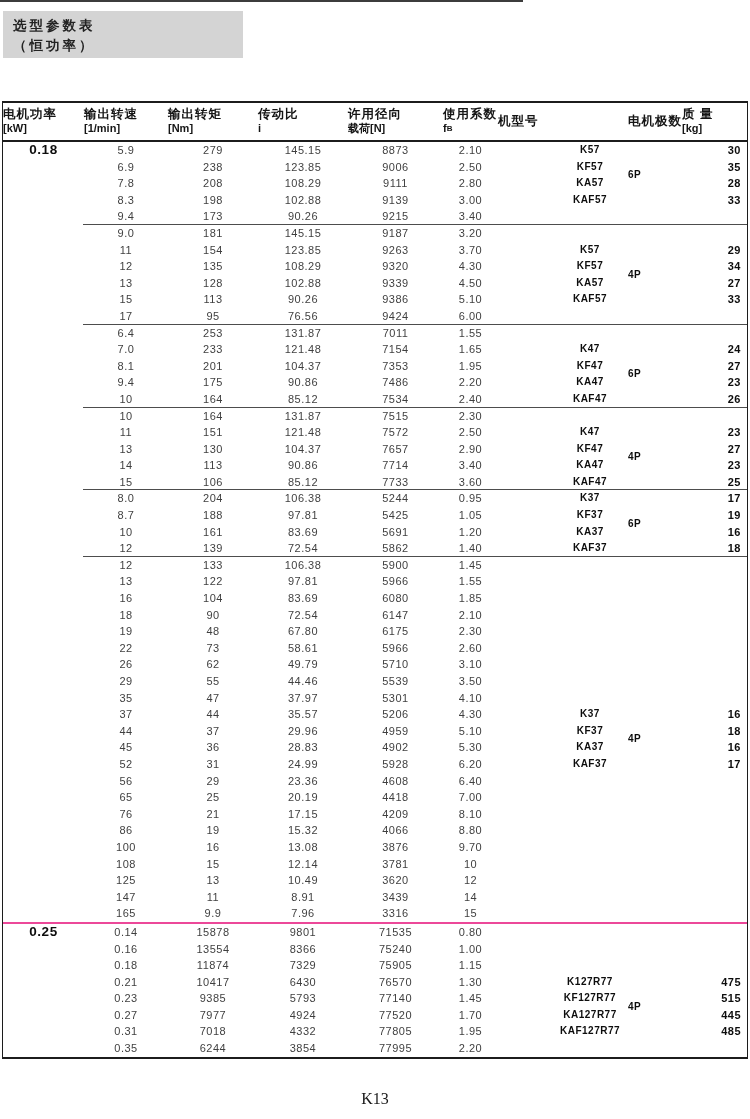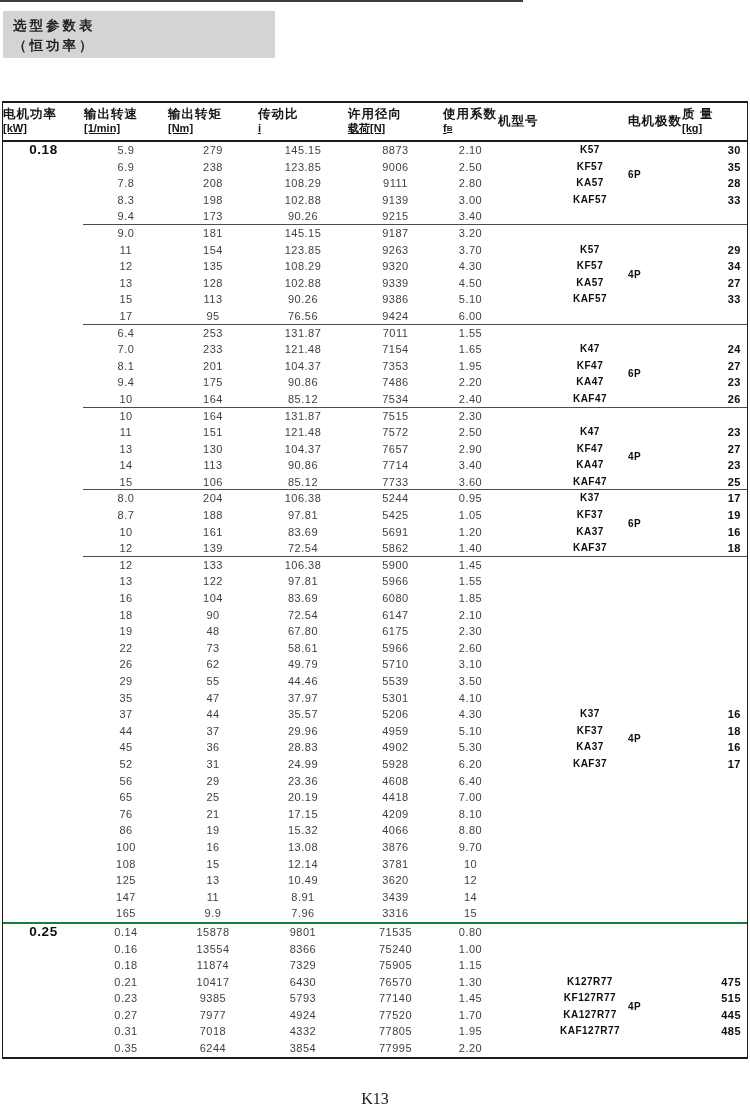--- a/index.html
+++ b/index.html
@@ -3,42 +3,42 @@
 <meta charset="utf-8">
 <style>
   html,body{margin:0;padding:0;background:#e9e9e9;}
   .page{
     position:relative;width:750px;height:1119px;background:#ffffff;
     font-family:"Liberation Sans","DejaVu Sans",sans-serif;
     overflow:hidden;
   }
   .top-rule{position:absolute;left:0;top:0;width:523px;height:2px;background:#3c3c3c;}
   .title-box{
-    position:absolute;left:3px;top:11px;width:272px;height:47px;
+    position:absolute;left:3px;top:11px;width:240px;height:47px;
     background:#d4d4d4;box-sizing:border-box;padding:5px 0 0 10px;
     color:#232323;font-weight:bold;font-size:13.5px;line-height:1.45;letter-spacing:3px;
   }
   .sel-table{
     position:absolute;left:2px;top:101px;width:746px;box-sizing:border-box;
     border:2px solid #1c1c1c;border-left-width:1px;border-right-width:1px;
   }
   .hrow{
     display:grid;grid-template-columns:81px 84px 90px 90px 95px 55px 130px 54px 65px;
     height:37px;border-bottom:2px solid #1c1c1c;align-items:center;
   }
   .hcell{
     display:flex;flex-direction:column;align-items:flex-start;justify-content:center;
     font-weight:bold;font-size:12.5px;color:#151515;line-height:1.25;letter-spacing:1px;
   }
-  .hcell .unit{font-size:11px;letter-spacing:0;text-decoration:underline;}
+  .hcell .unit{font-size:11px;letter-spacing:0;}
   .hcell .sub{font-size:8px;vertical-align:sub;position:relative;top:2px;}
   .fline{display:flex;align-items:flex-start;}
   .tbody{position:relative;}
   .section{position:relative;}
-  .section + .section{border-top:2px solid #15803d;}
+  .section + .section{border-top:2px solid #ec4899;}
   .group{position:relative;}
   .group.sep::after{
     content:"";position:absolute;left:80px;right:0;bottom:0;height:1px;background:#4d4d4d;
   }
   .row{
     display:grid;grid-template-columns:81px 84px 90px 90px 95px 55px 130px 54px 65px;
     height:16.6px;line-height:16.6px;font-size:11px;color:#3f3f3f;letter-spacing:0.5px;
   }
   .c{text-align:center;overflow:hidden;}
   .c.power{font-weight:bold;font-size:13.5px;color:#0d0d0d;letter-spacing:0.5px;}

